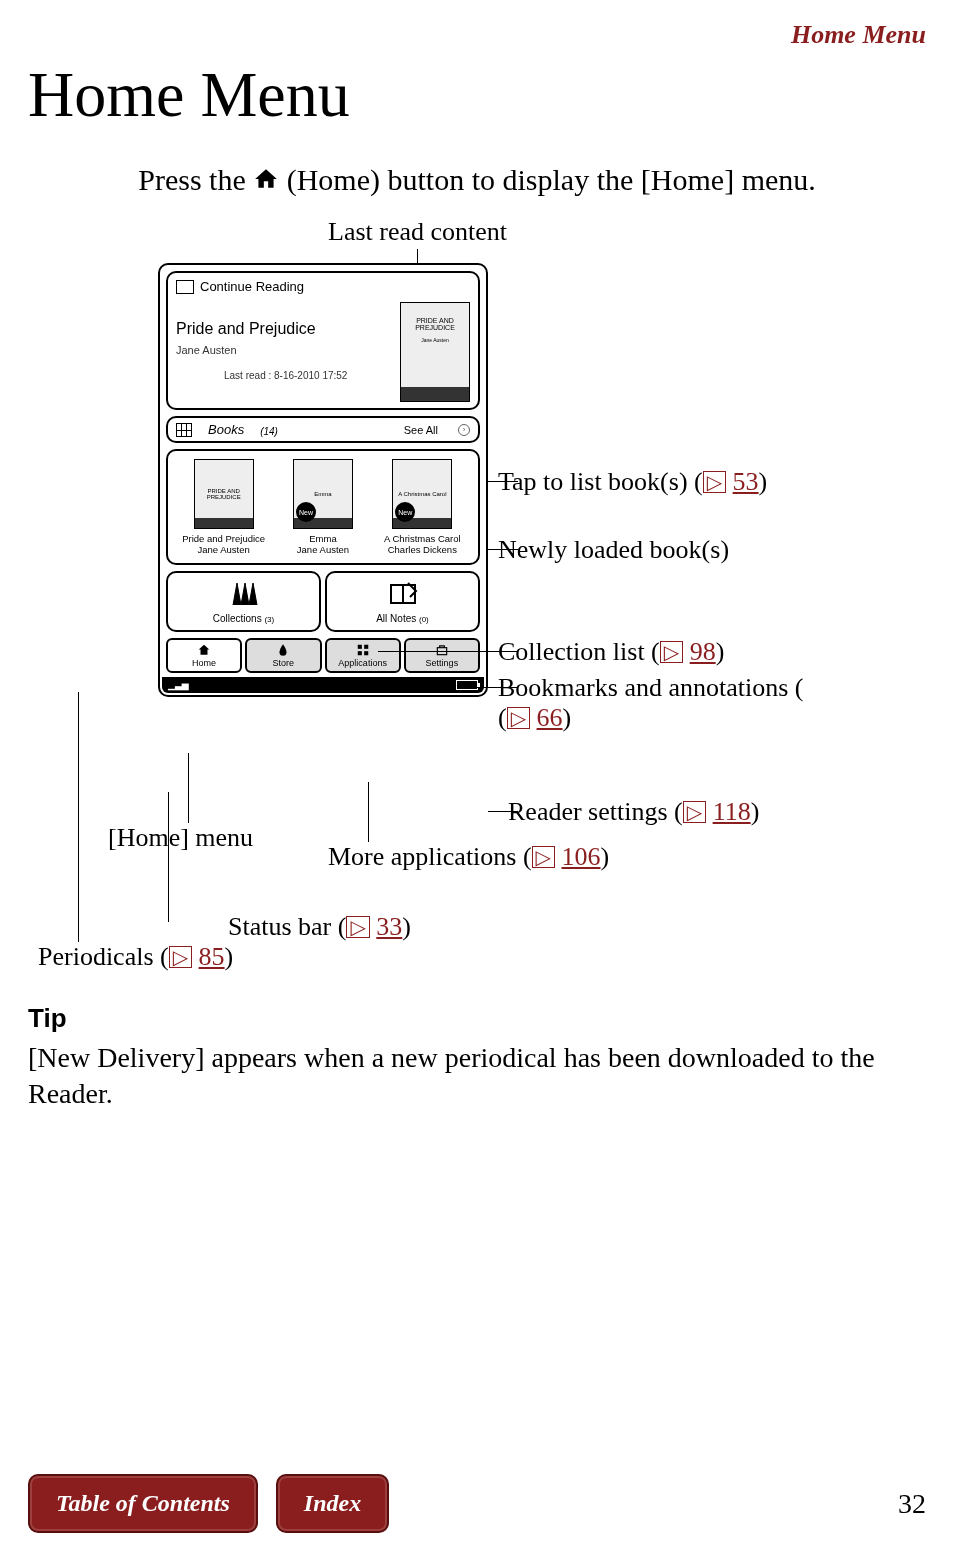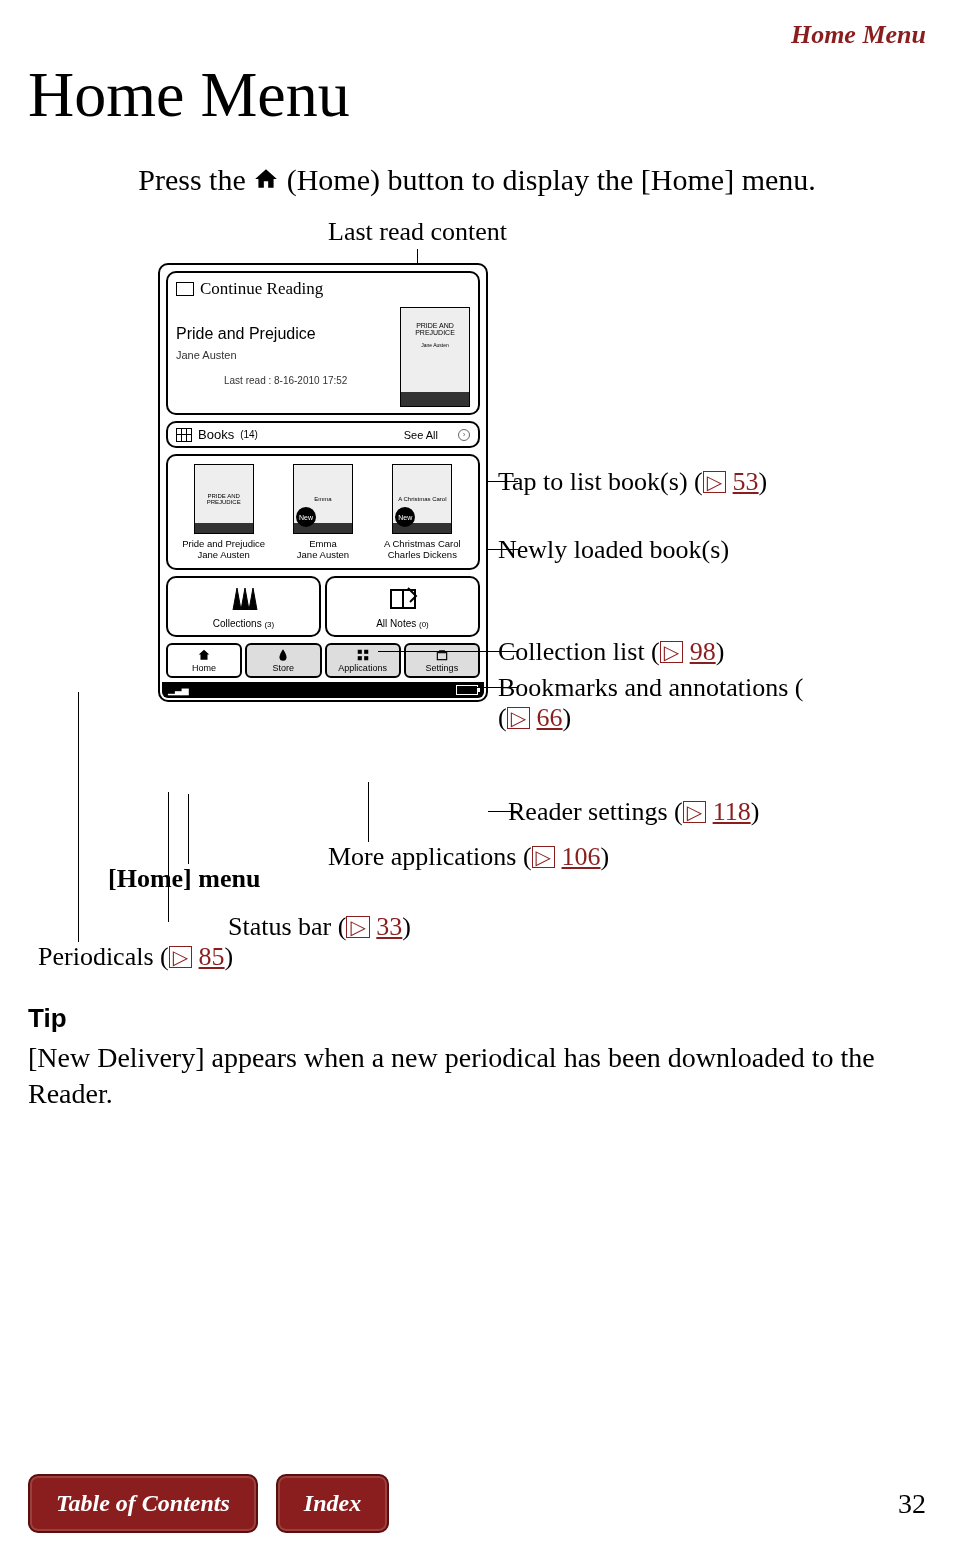--- a/index.html
+++ b/index.html
@@ -63,22 +63,22 @@
   }
   .panel {
     border: 2px solid #000;
     border-radius: 10px;
     background:#fff;
     padding: 6px 8px;
     margin-bottom: 6px;
     position: relative;
   }
   .cr-head {
-    display:flex; align-items:center; gap:6px;
-    font-family: Liberation Serif, serif; font-size:17px;
+    display:flex; align-items:flex-end; gap:6px;
+    font-family: Liberation Sans, sans-serif; font-size:13px;
     margin-bottom:8px;
   }
   .cr-body { display:flex; gap:10px; align-items:flex-start; }
   .cr-text { flex:1; font-family: Arial, sans-serif; }
   .cr-title { font-size:16px; margin:18px 0 6px 0; }
   .cr-author { font-size:11px; color:#333; margin-bottom:14px; }
   .cr-last { font-size:10px; color:#333;margin-left:48px; }
   .cover {
     width:70px; height:100px; border:1px solid #000; background:#555;
     display:flex; flex-direction:column; align-items:center; justify-content:flex-start;
@@ -165,21 +165,21 @@
         <div class="cover">
           <div>PRIDE AND PREJUDICE</div>
           <div style="font-size:5px;margin-top:6px;">Jane Austen</div>
           <div class="band"></div>
         </div>
       </div>
     </div>
 
     <div class="panel" style="padding:4px 8px;">
       <div class="books-head">
-        <span style="display:flex;align-items:center;gap:6px;">
+        <span style="display:flex;align-items:flex-end;gap:16px;font-style:italic;">
           <span class="grid-icon"></span>
           <span>Books</span>
           <span style="font-size:10px;">(14)</span>
         </span>
         <span class="seeall">
           <span>See All</span>
           <span class="circle-arrow">›</span>
         </span>
       </div>
     </div>
@@ -283,21 +283,21 @@
   <div class="annot" style="top:456px;left:470px;width:400px;">
     <div class="hline" style="left:-30px;top:14px;width:50px;"></div>
     <span>Bookmarks and annotations (</span><br>(<span class="pbox">▷</span> <a class="pref">66</a><span>)</span>
   </div>
 
   <div class="annot" style="top:580px;left:480px;">
     <div class="hline" style="left:-20px;top:14px;width:30px;"></div>
     <span>Reader settings (</span><span class="pbox">▷</span> <a class="pref">118</a><span>)</span>
   </div>
 
-  <div class="annot" style="top:647px;left:80px;font-weight:bold;">
+  <div class="annot" style="top:606px;left:80px;">
     <div class="vline" style="left:80px;top:-70px;height:70px;"></div>
     <span>[Home] menu</span>
   </div>
 
   <div class="annot" style="top:625px;left:300px;">
     <div class="vline" style="left:40px;top:-60px;height:60px;"></div>
     <span>More applications (</span><span class="pbox">▷</span> <a class="pref">106</a><span>)</span>
   </div>
 
 

